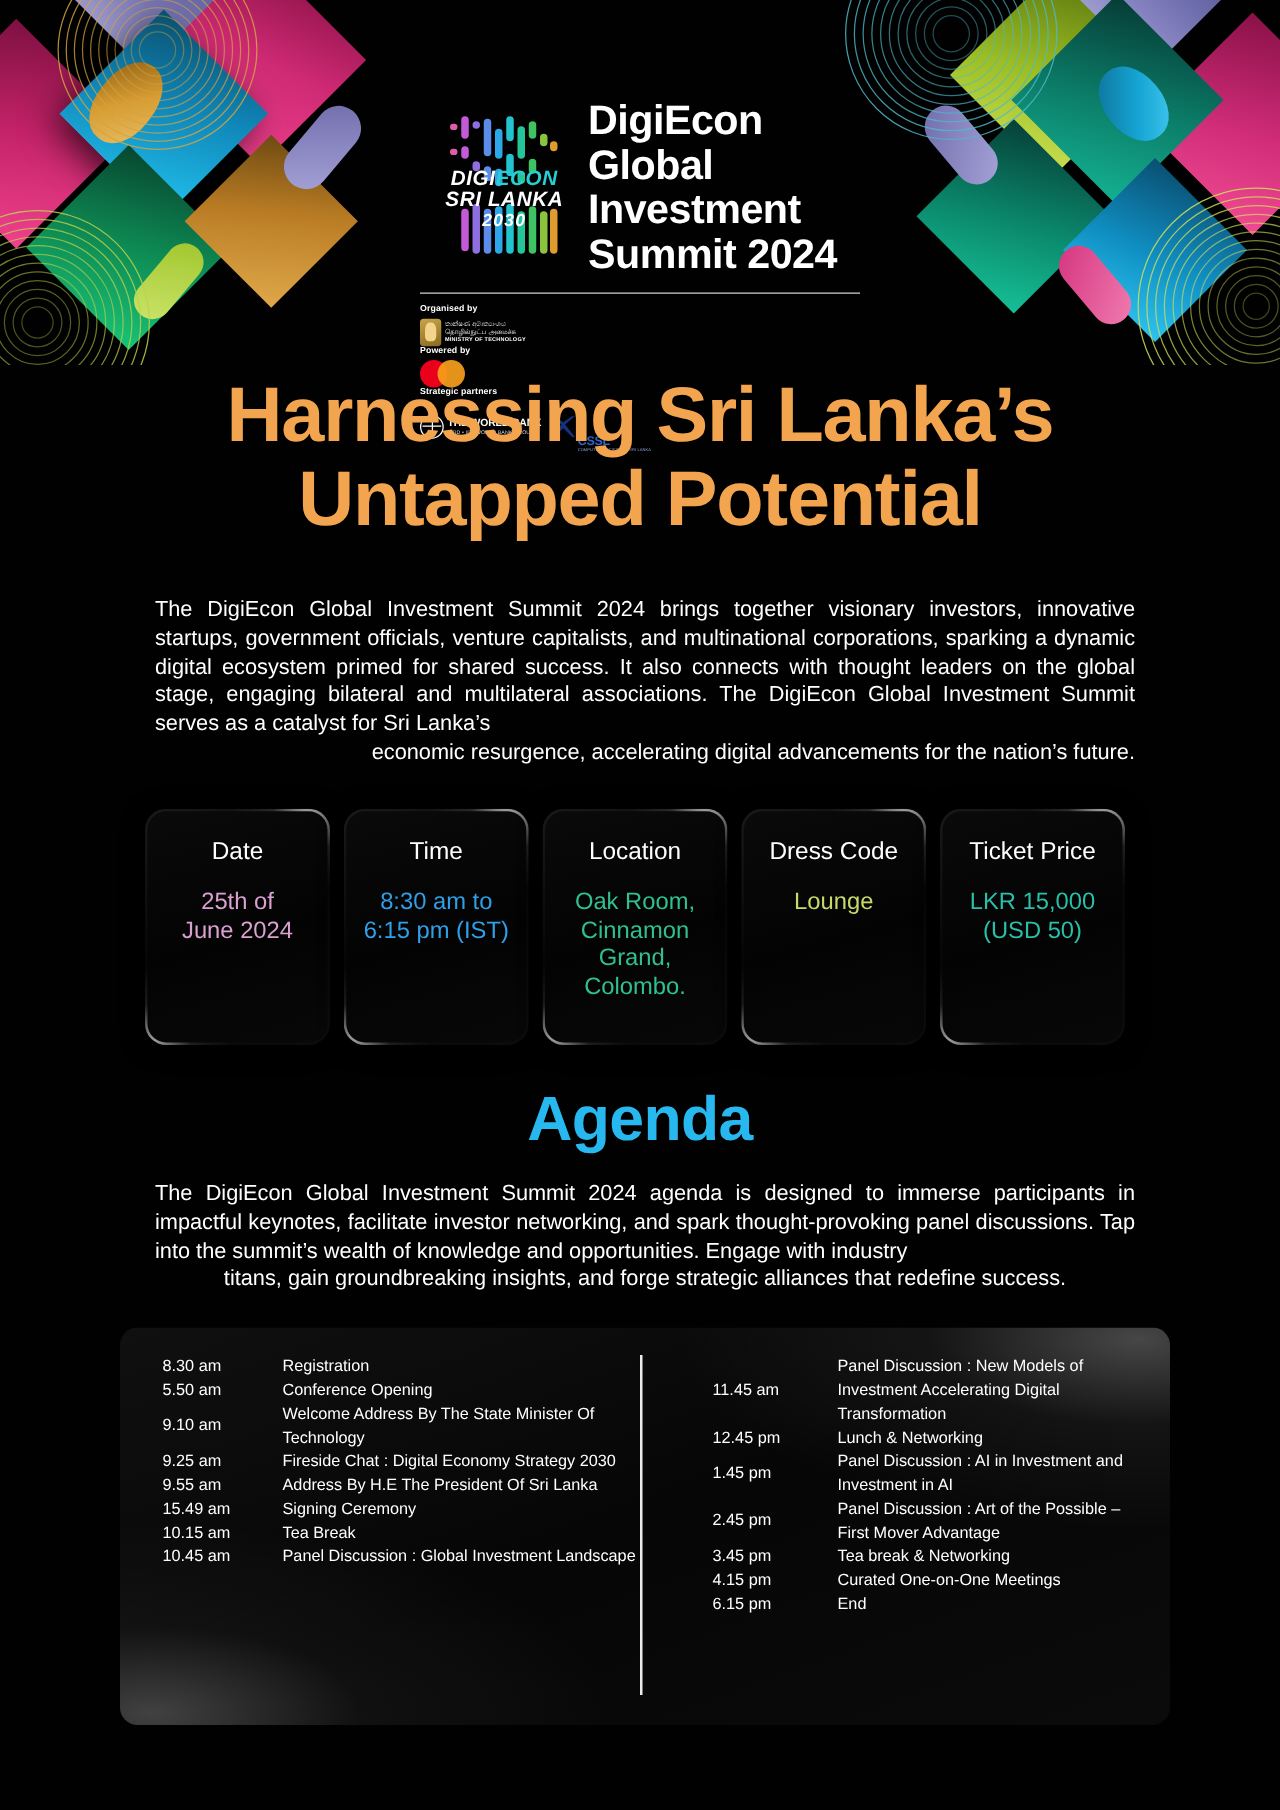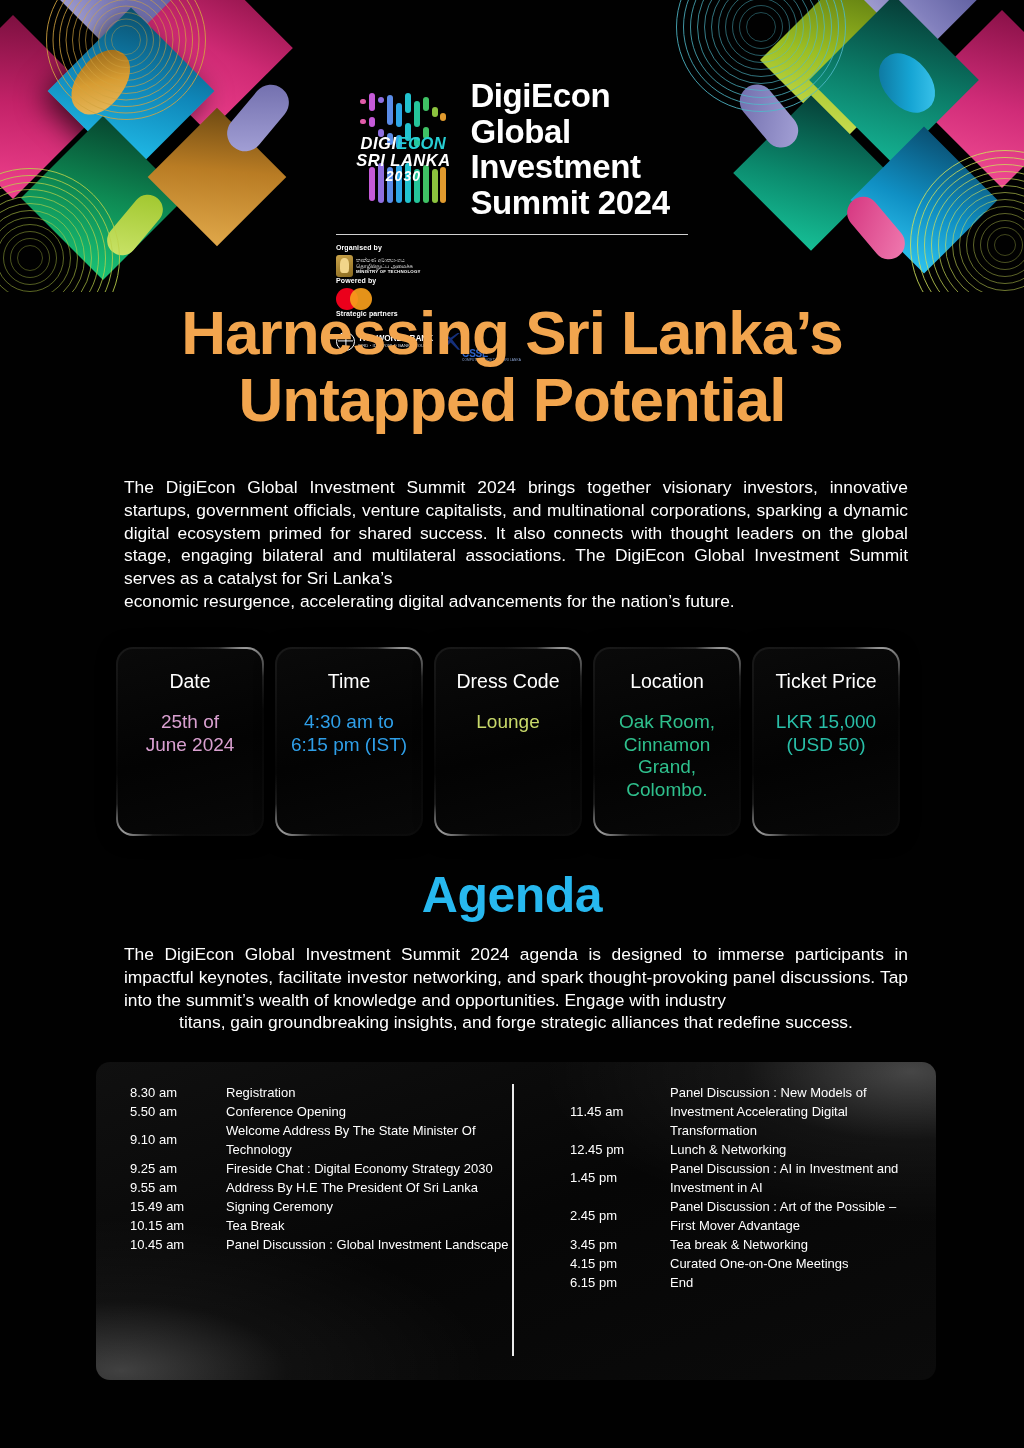--- a/index.html
+++ b/index.html
@@ -213,21 +213,21 @@
     color:#f2a54e; font-size:62px; font-weight:bold; line-height:1.08;
     letter-spacing:-1px;
   }
 
   
   .intro {
     position:absolute; left:124px; top:476px; width:784px;
     color:#fff; font-size:17.4px; line-height:1.31;
     text-align:justify;
   }
-  .intro .last { text-align:left; display:block; }
+  .intro .last { text-align:right; display:block; }
 
   
   .cards {
     position:absolute; left:116px; top:647px; width:794px;
     display:flex; gap:11px;
   }
   .card {
     width:148px; height:189px; border-radius:17px;
     background:
       radial-gradient(120% 90% at 88% 4%, rgba(255,255,255,.72) 0%, rgba(255,255,255,.10) 16%, rgba(255,255,255,0) 34%),
@@ -472,41 +472,41 @@
       <div class="card">
         <div class="card-in">
           <div class="card-title">Date</div>
           <div class="card-value" style="color:#d9a0d0;white-space:pre-line;">25th of
 June 2024</div>
         </div>
       </div>
       <div class="card">
         <div class="card-in">
           <div class="card-title">Time</div>
-          <div class="card-value" style="color:#2f9fe8;white-space:pre-line;">4:30 am to
+          <div class="card-value" style="color:#2f9fe8;white-space:pre-line;">8:30 am to
 6:15 pm (IST)</div>
-        </div>
-      </div>
-      <div class="card">
-        <div class="card-in">
-          <div class="card-title">Dress Code</div>
-          <div class="card-value" style="color:#c8d96a;white-space:pre-line;">Lounge</div>
         </div>
       </div>
       <div class="card">
         <div class="card-in">
           <div class="card-title">Location</div>
           <div class="card-value" style="color:#2fc08d;white-space:pre-line;">Oak Room,
 Cinnamon
 Grand,
 Colombo.</div>
         </div>
       </div>
       <div class="card">
         <div class="card-in">
+          <div class="card-title">Dress Code</div>
+          <div class="card-value" style="color:#c8d96a;white-space:pre-line;">Lounge</div>
+        </div>
+      </div>
+      <div class="card">
+        <div class="card-in">
           <div class="card-title">Ticket Price</div>
           <div class="card-value" style="color:#29bfa8;white-space:pre-line;">LKR 15,000
 (USD 50)</div>
         </div>
       </div>
     </div>
 
   <div class="agenda-h">Agenda</div>
   <div class="agenda-p">
     <span>The DigiEcon Global Investment Summit 2024 agenda is designed to immerse participants in impactful keynotes, facilitate investor networking, and spark thought-provoking panel discussions. Tap into the summit’s wealth of knowledge and opportunities. Engage with industry</span>

